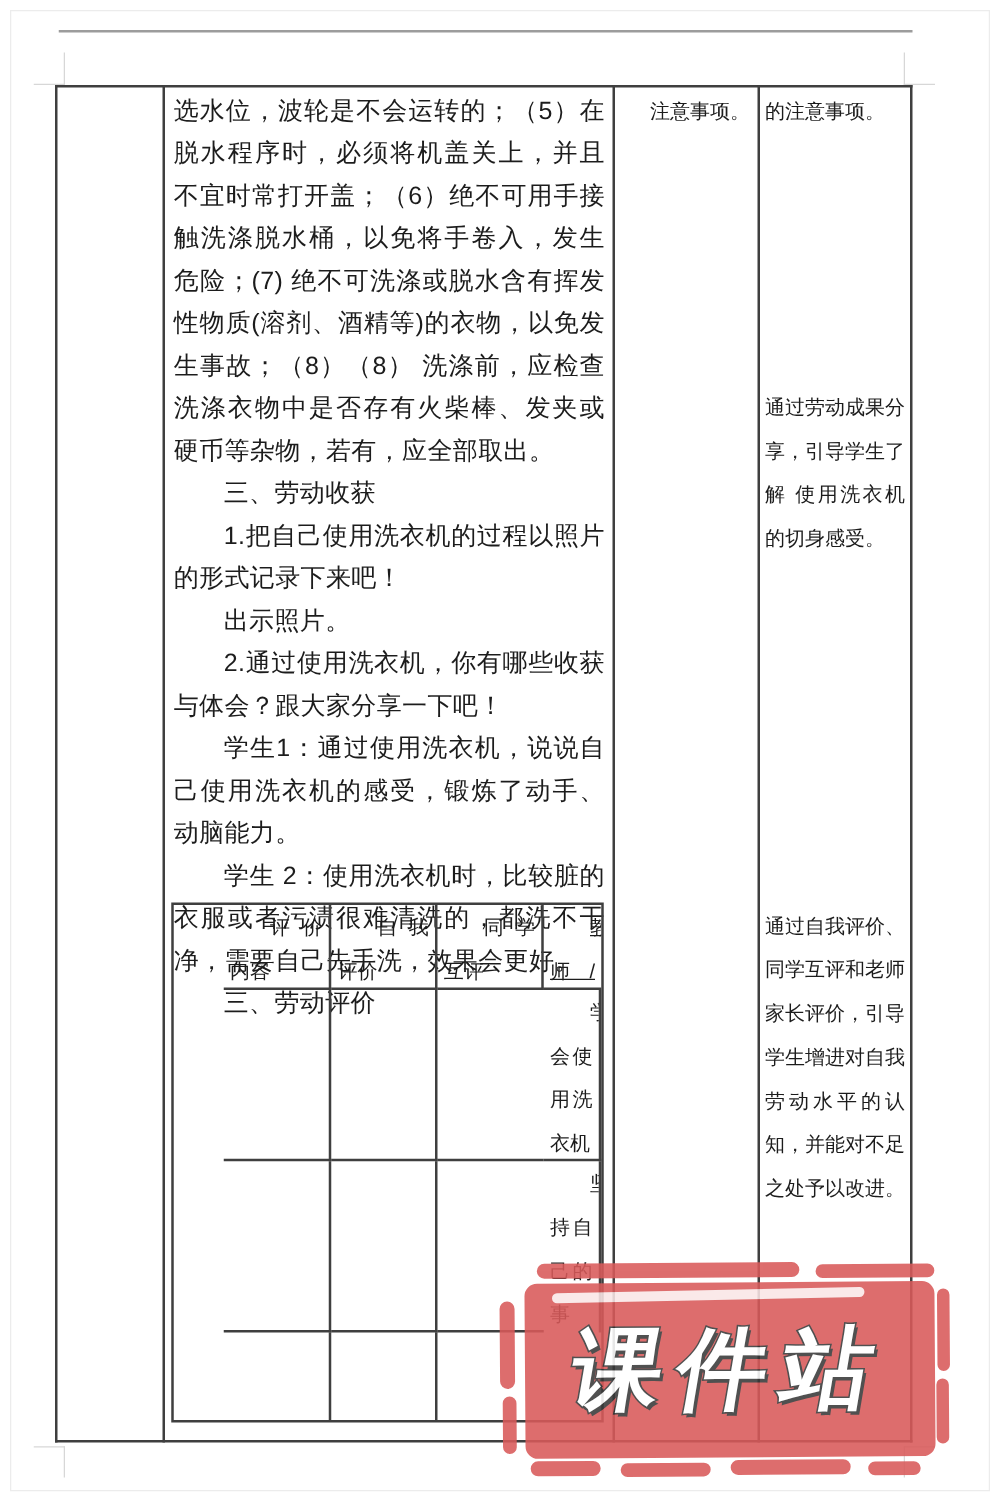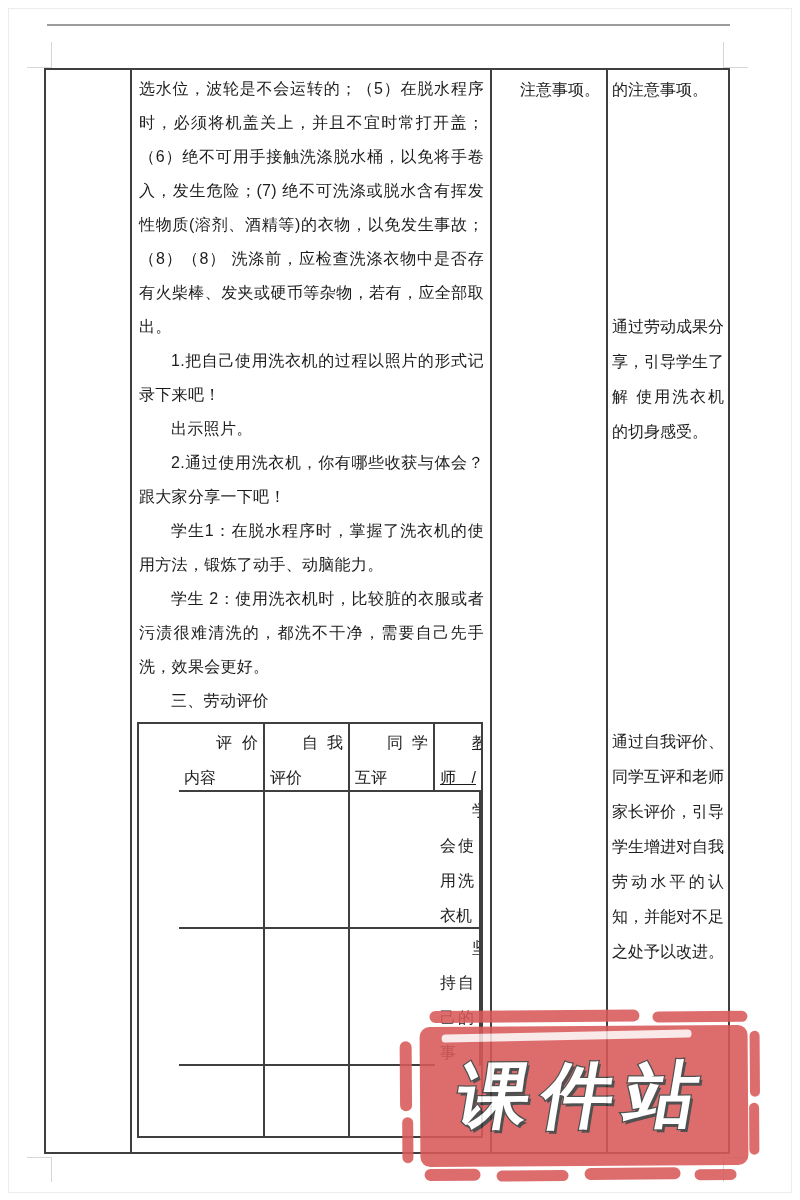--- a/index.html
+++ b/index.html
@@ -17,21 +17,21 @@
   
   .tline{background:#3f3f3f;z-index:2;}
   .h-top{left:44px;top:68px;width:686px;height:2px;}
   .h-bot{left:44px;top:1152px;width:686px;height:2px;}
   .v1{left:44px;top:68px;width:2px;height:1086px;}
   .v2{left:130px;top:68px;width:2px;height:1086px;}
   .v3{left:490px;top:68px;width:2px;height:1086px;}
   .v4{left:606px;top:68px;width:2px;height:1086px;}
   .v5{left:728px;top:68px;width:2px;height:1086px;}
   
-  .maincol{left:139px;top:72px;width:345px;z-index:3;font-size:16px;letter-spacing:0.3px;}
+  .maincol{left:139px;top:72px;width:345px;z-index:3;font-size:20px;letter-spacing:0.3px;}
   .maincol p{margin:0;line-height:34px;text-align:justify;}
   .maincol p.indent{text-indent:2em;}
   
   .note{z-index:3;font-size:16px;line-height:35px;text-align:justify;}
   .nc1{left:520px;width:105px;}
   .nc2{left:612px;width:112px;}
   .nt1{top:72px;}  .nt2{top:309px;}  .nt3{top:724px;}
   
   .etable{left:137px;top:722px;width:346px;height:416px;border:2px solid #3f3f3f;
           box-sizing:border-box;display:grid;grid-template-columns:86px 85px 85px 1fr;
@@ -82,24 +82,25 @@
   <div class="abs tline h-top"></div>
   <div class="abs tline h-bot"></div>
   <div class="abs tline v1"></div>
   <div class="abs tline v2"></div>
   <div class="abs tline v3"></div>
   <div class="abs tline v4"></div>
   <div class="abs tline v5"></div>
 
   <div class="abs maincol">
     <p>选水位，波轮是不会运转的；（5）在脱水程序时，必须将机盖关上，并且不宜时常打开盖；（6）绝不可用手接触洗涤脱水桶，以免将手卷入，发生危险；(7) 绝不可洗涤或脱水含有挥发性物质(溶剂、酒精等)的衣物，以免发生事故；（8）（8） 洗涤前，应检查洗涤衣物中是否存有火柴棒、发夹或硬币等杂物，若有，应全部取出。</p>
+    <p class="indent">三、劳动收获</p>
     <p class="indent">1.把自己使用洗衣机的过程以照片的形式记录下来吧！</p>
     <p class="indent">出示照片。</p>
     <p class="indent">2.通过使用洗衣机，你有哪些收获与体会？跟大家分享一下吧！</p>
-    <p class="indent">学生1：在脱水程序时，掌握了洗衣机的使用方法，锻炼了动手、动脑能力。</p>
+    <p class="indent">学生1：通过使用洗衣机，说说自己使用洗衣机的感受，锻炼了动手、动脑能力。</p>
     <p class="indent">学生 2：使用洗衣机时，比较脏的衣服或者污渍很难清洗的，都洗不干净，需要自己先手洗，效果会更好。</p>
     <p class="indent">三、劳动评价</p>
   </div>
 
   <div class="abs etable">
     <div class="ecell">评价内容</div>
     <div class="ecell">自我评价</div>
     <div class="ecell">同学互评</div>
     <div class="ecell lc">教师/家长评价</div>
 

